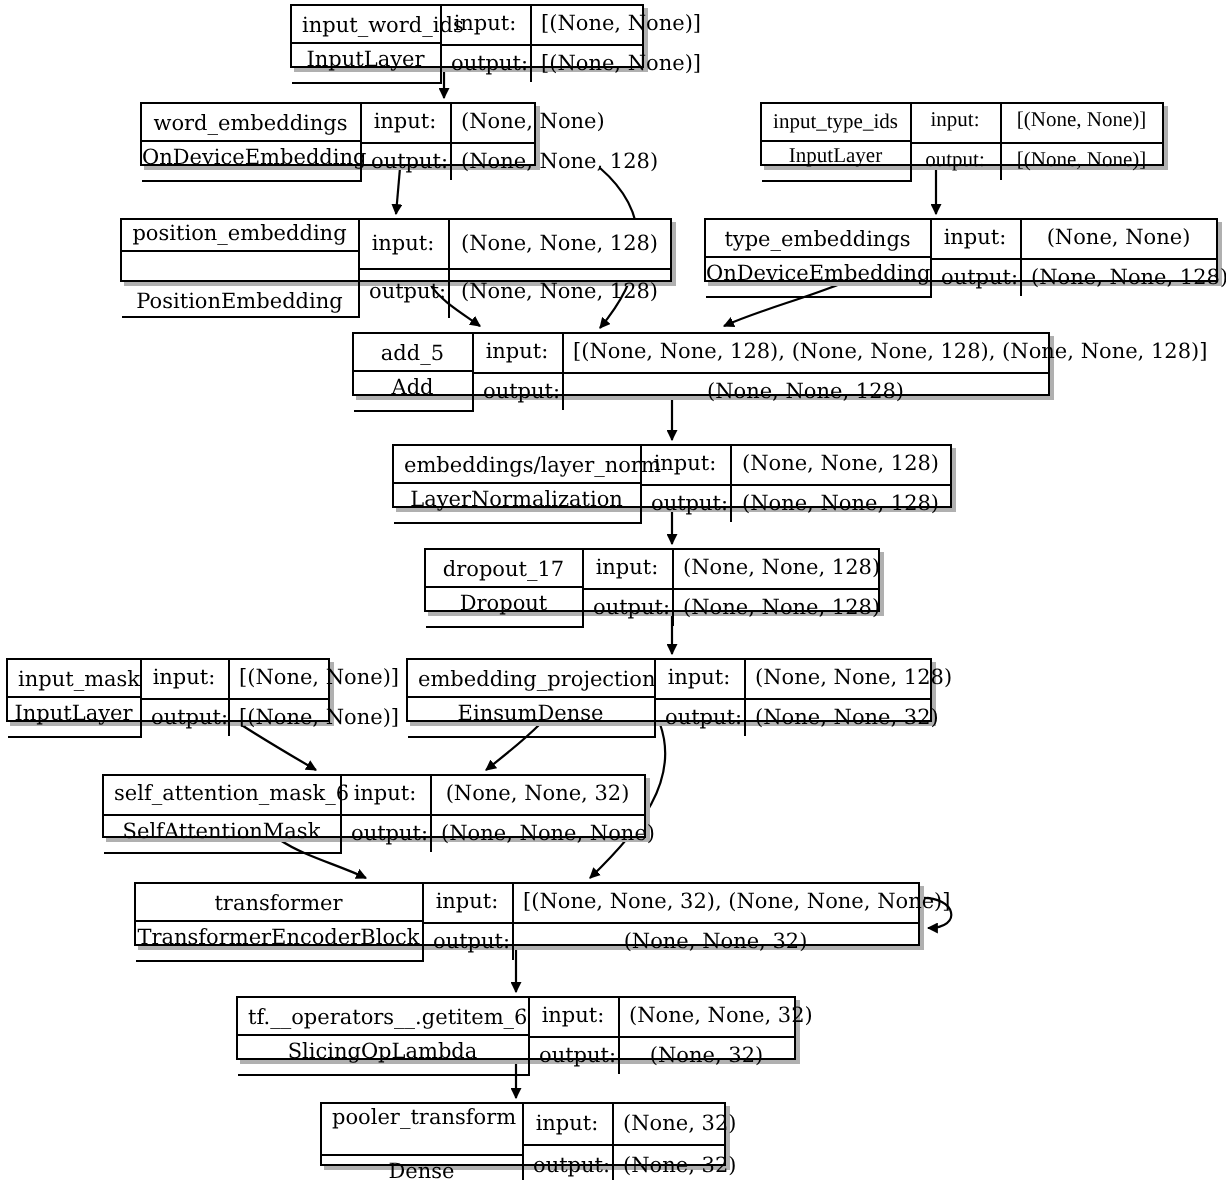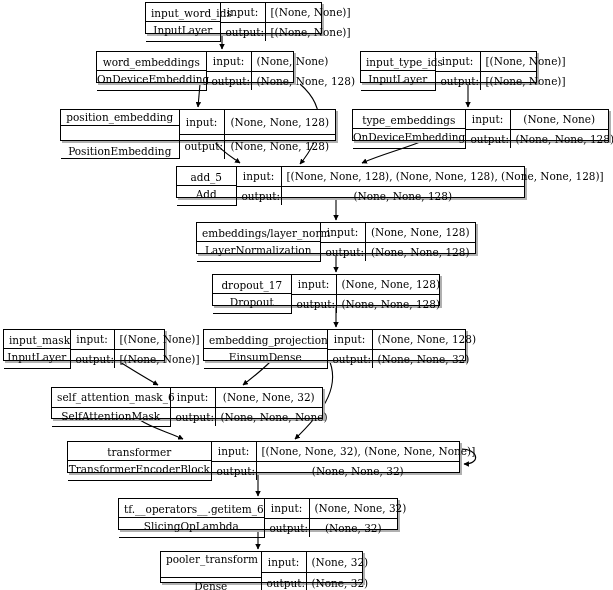--- a/index.html
+++ b/index.html
@@ -106,40 +106,40 @@
         <td class="sh c-shape">[(None, None)]</td>
       </tr>
       <tr>
         <td class="io c-io">output:</td>
         <td class="sh c-shape">[(None, None)]</td>
       </tr>
     </tbody>
       </table>
   </div>
 
-  <div class="node" style="left:96px;top:51px;width:198px;height:32px;">
+  <div class="node" style="left:70px;top:51px;width:198px;height:32px;">
     <table>
       <tbody>
           <tr>
         <td class="nm c-name" rowspan="2" style="width:109px;">
           <div>word_embeddings</div>
           <div style="border-top:1px solid #000;margin:2px -5px 0;padding-top:3px;">OnDeviceEmbedding</div>
         </td>
         <td class="io c-io" style="width:45px;">input:</td>
         <td class="sh c-shape">(None, None)</td>
       </tr>
       <tr>
         <td class="io c-io">output:</td>
         <td class="sh c-shape">(None, None, 128)</td>
       </tr>
     </tbody>
       </table>
   </div>
 
-  <div class="node" style="left:360px;top:51px;width:177px;height:32px;">
+  <div class="node" style="left:380px;top:51px;width:202px;height:32px;font-family:Liberation Serif, serif;">
     <table>
       <tbody>
           <tr>
         <td class="nm c-name" rowspan="2" style="width:74px;">
           <div>input_type_ids</div>
           <div style="border-top:1px solid #000;margin:2px -5px 0;padding-top:3px;">InputLayer</div>
         </td>
         <td class="io c-io" style="width:45px;">input:</td>
         <td class="sh c-shape">[(None, None)]</td>
       </tr>

